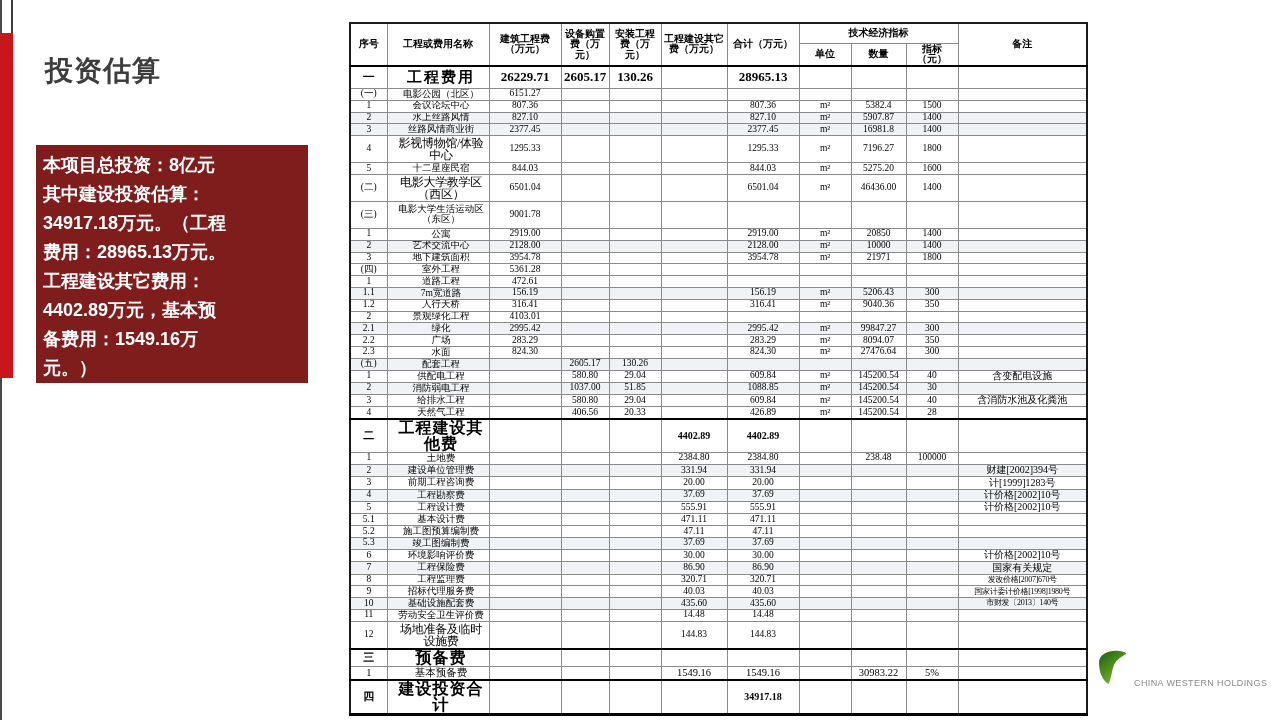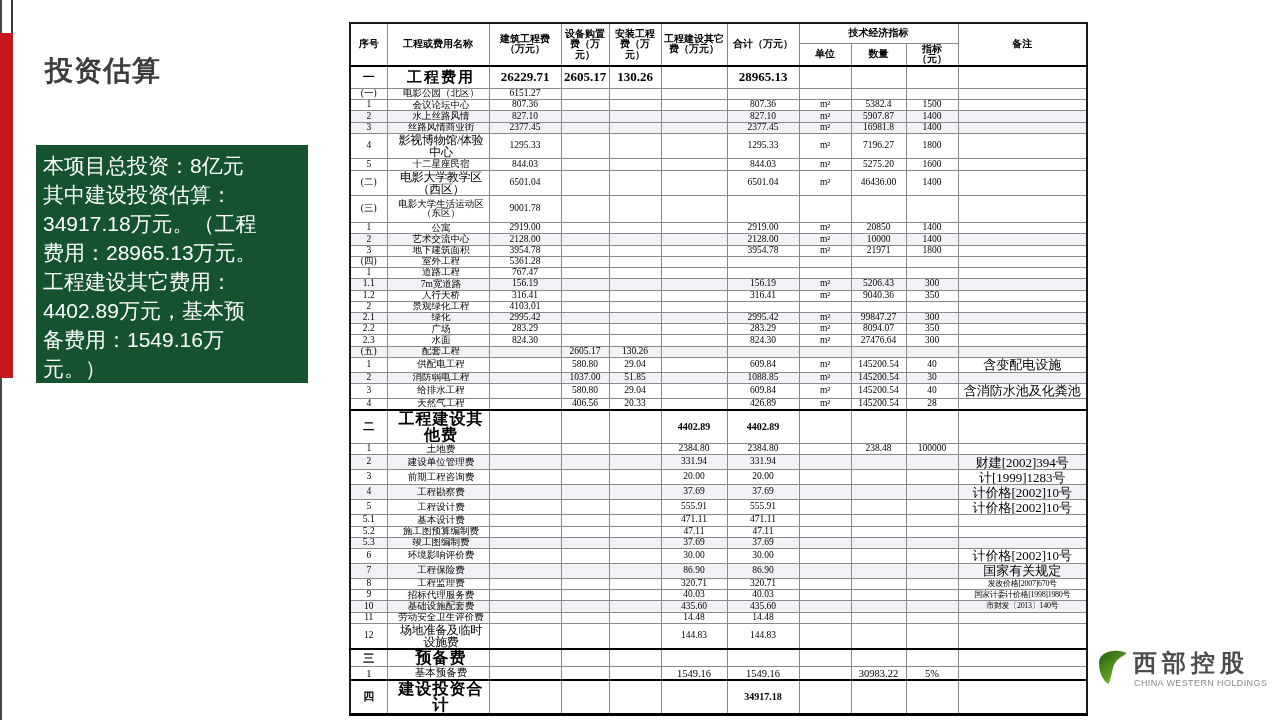--- a/index.html
+++ b/index.html
@@ -8,21 +8,21 @@
 
   
   .edge-line{position:absolute;left:0;top:0;width:2px;height:720px;background:#4a4a4a;}
   .edge-tick{position:absolute;left:11px;top:0;width:2px;height:34px;background:#3a3a3a;}
   .red-bar{position:absolute;left:0;top:33px;width:13px;height:345px;background:#c8161d;}
 
   .slide-title{position:absolute;left:45px;top:52px;font-size:28px;font-weight:bold;
                color:#3d3d3d;letter-spacing:1px;}
 
   .summary-box{position:absolute;left:36px;top:145px;width:258px;height:226px;
-               background:#14532d;color:#ffffff;font-weight:normal;font-size:21px;
+               background:#7f1d1d;color:#ffffff;font-weight:bold;font-size:18px;
                line-height:29px;padding:6px 7px;white-space:pre-line;}
 
   
   .tbl-wrap{position:absolute;left:349px;top:22px;width:737px;height:694px;}
   table.est{width:737px;height:694px;border-collapse:collapse;table-layout:fixed;
             font-family:"Liberation Serif",serif;font-size:9.5px;color:#000;}
   table.est{border:2px solid #1a1a1a;border-bottom:3px solid #000;}
   .est th,.est td{border:1px solid #8a8a8a;padding:0 1px;text-align:center;vertical-align:middle;
                   overflow:hidden;line-height:1.05;}
   .est thead th{font-weight:bold;font-size:10px;white-space:pre-line;background:#fff;}
@@ -43,21 +43,21 @@
   tr.r-s2 td.cno{font-size:11px;}
 
   tr.r-tall{height:27px;}
   tr.r-tall td.cname{white-space:pre-line;}
 
   tr.stripe td{background:#f1f2f5;}
   tr.r-pre td{font-size:10.5px;}
 
   td.cname{line-height:1.0;padding-left:7px;}
   td.cname.sm{font-size:12px;letter-spacing:-0.3px;margin-top:32px;}
-  td.cnote{font-size:13px;}
+  td.cnote{font-size:10px;}
   td.cnote.lg{font-size:8px;letter-spacing:-0.3px;}
 
   
   .logo{position:absolute;left:1097px;top:645px;width:170px;height:60px;}
   .logo-icon{position:absolute;left:0;top:4px;}
   .logo-cn{position:absolute;left:36px;top:2px;font-size:24px;font-weight:bold;
            color:#4d4d4d;letter-spacing:5px;white-space:nowrap;}
   .logo-en{position:absolute;left:37px;top:33px;font-size:9px;color:#8a8a8a;
            letter-spacing:0.4px;white-space:nowrap;}
 </style>
@@ -283,21 +283,21 @@
           <td class="cnum"></td>
           <td class="cnum"></td>
           <td class="cnum"></td>
           <td class="cnum"></td>
           <td class="cnum"></td>
           <td class="cnote"></td>
         </tr>
         <tr>
           <td class="cno cnum">1</td>
           <td class="cname">道路工程</td>
-          <td class="cnum">767.47</td>
+          <td class="cnum">472.61</td>
           <td class="cnum"></td>
           <td class="cnum"></td>
           <td class="cnum"></td>
           <td class="cnum"></td>
           <td class="cnum"></td>
           <td class="cnum"></td>
           <td class="cnum"></td>
           <td class="cnote"></td>
         </tr>
         <tr class="stripe">
@@ -697,15 +697,14 @@
 <div class="logo">
   <svg class="logo-icon" width="32" height="38" viewBox="0 0 32 38">
     <defs>
       <linearGradient id="gg" x1="0" y1="0" x2="0.7" y2="1">
         <stop offset="0" stop-color="#1d5c0f"></stop>
         <stop offset="1" stop-color="#7fbc2e"></stop>
       </linearGradient>
     </defs>
     <path d="M2 14 C2 5 12 1 22 2 C27 2.5 30 4 29 5 C22 9 18 12 16 19 C14.5 24 14 30 11.5 35 C5.5 31.5 2 23 2 14 Z" fill="url(#gg)"></path>
   </svg>
-  <div class="logo-cn">西部控股</div>
   <div class="logo-en">CHINA WESTERN HOLDINGS</div>
 </div>
 
 </body></html>

